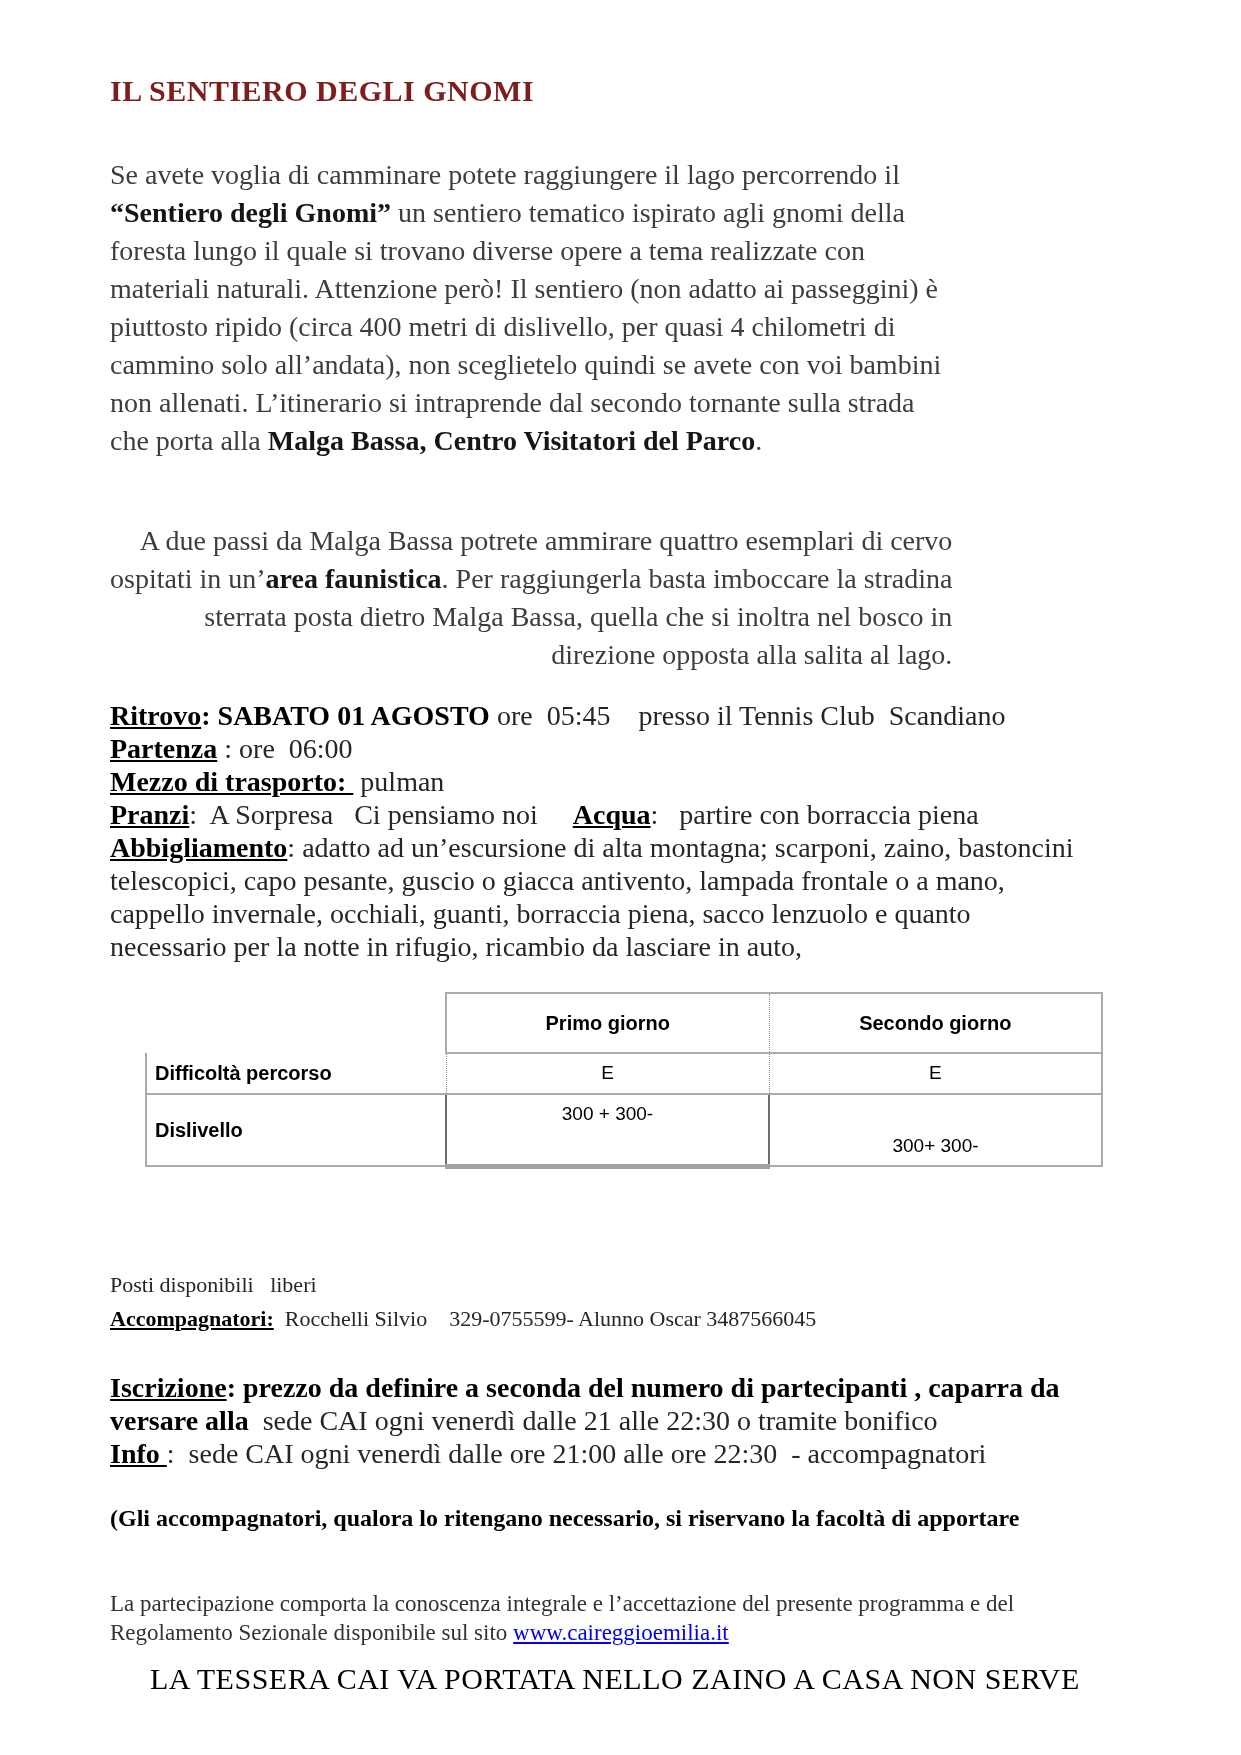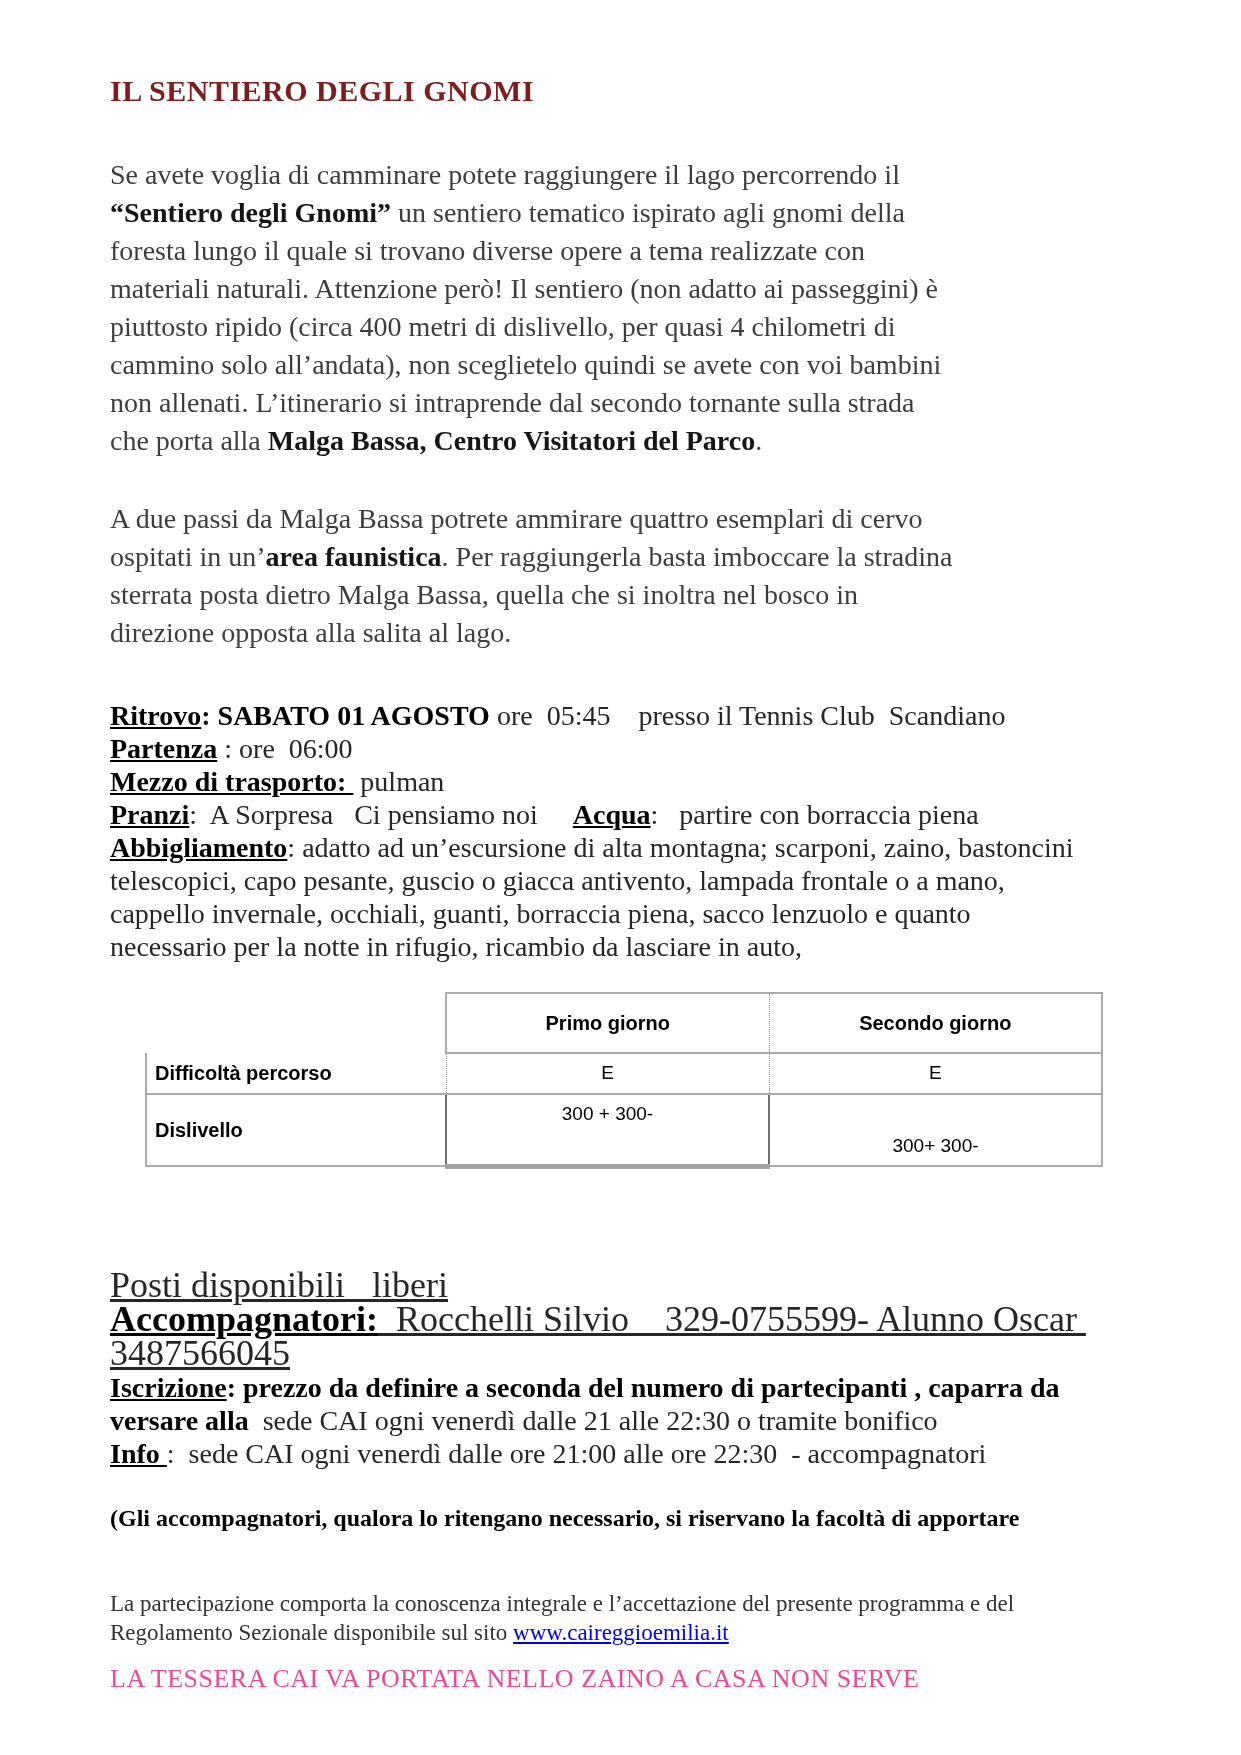--- a/index.html
+++ b/index.html
@@ -7,27 +7,27 @@
     position:relative; width:1241px; height:1755px; background:#ffffff;
     font-family:"Liberation Serif", serif; overflow:hidden;
   }
   .abs { position:absolute; left:110px; white-space:pre-wrap; }
   .title {
     top:74px; font-weight:bold; font-size:30px; line-height:34px;
     color:#7f1d1d; letter-spacing:0.5px;
   }
   .para  { font-size:28px; line-height:38px; color:#3d3d3d; }
   .p1    { top:156px; }
-  .p2    { top:500px; }
+  .p2    { top:522px;text-align:right; }
   .details    { top:699px;  font-size:28px; line-height:33px; color:#262626; }
-  .posti      { top:1268px; font-size:36px; line-height:34px; color:#262626;text-decoration:underline; }
+  .posti      { top:1268px; font-size:22px; line-height:34px; color:#262626; }
   .iscrizione { top:1371px; font-size:28px; line-height:33px; color:#262626; }
   .note       { top:1502px; font-size:24px; line-height:33px; color:#000; }
   .fineprint  { top:1589px; font-size:23px; line-height:29px; color:#333; }
-  .warning    { top:1662px; font-size:26px; line-height:34px; color:#ec4899; letter-spacing:0.5px; }
+  .warning    { top:1662px; font-size:30px; line-height:34px; color:#000000; letter-spacing:0.5px;margin-left:40px; }
 
   .b { font-weight:bold; color:#000; }
   .para .b { color:#161616; }
   .u { text-decoration:underline; }
   .link { color:#0000ee; text-decoration:underline; cursor:pointer; }
 
   
   .trip-table {
     position:absolute; left:145px; top:992px;
     border-collapse:collapse; table-layout:fixed;

